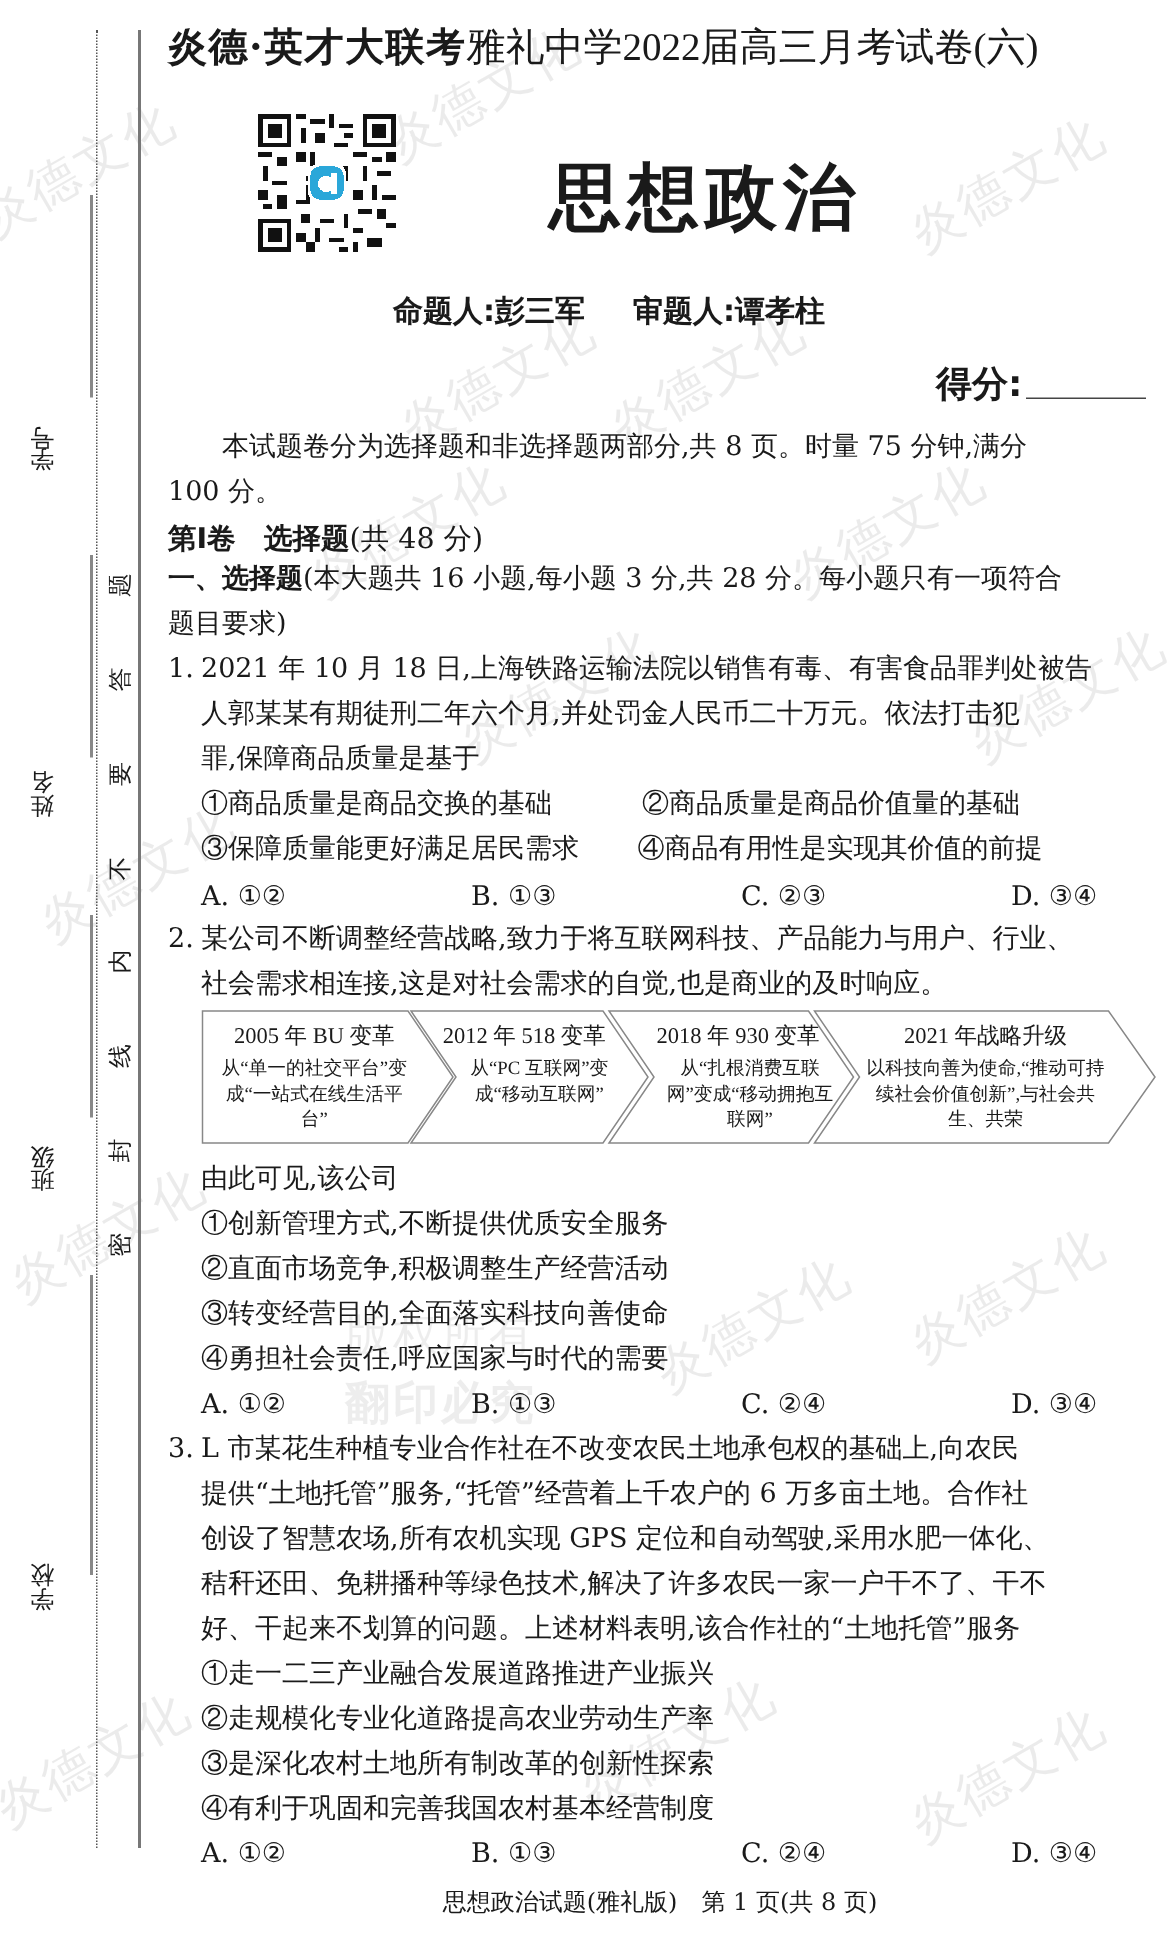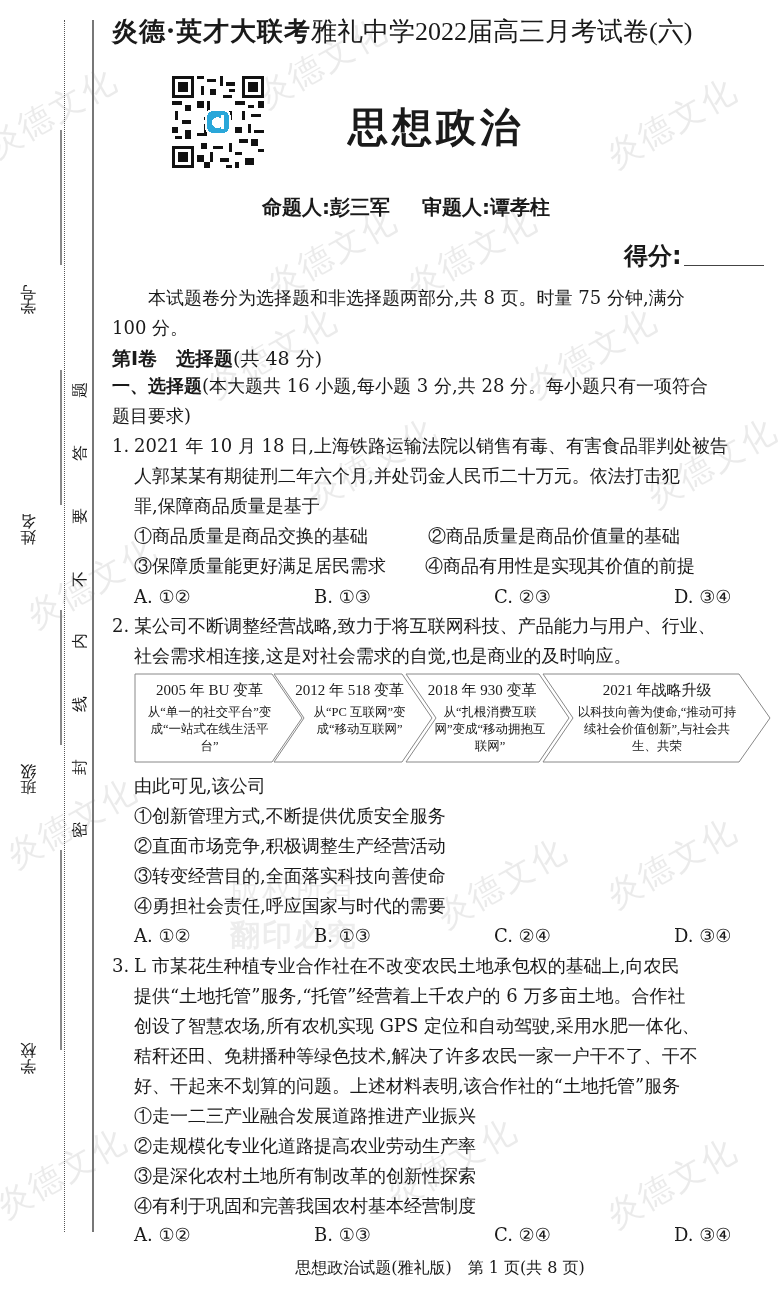--- a/index.html
+++ b/index.html
@@ -23,21 +23,21 @@
 
   .content { position: absolute; left: 112px; top: 0; width: 656px; z-index: 3; }
 
   .hdr { position: absolute; left: 0; top: 14px; width: 656px; font-size: 26px; white-space: nowrap; }
   .hdr .brand { font-weight: bold; font-family: "DejaVu Serif", serif; letter-spacing: 1px; }
   .hdr .rest { font-family: "Liberation Serif", serif; }
 
   .qr { position: absolute; left: 60px; top: 76px; width: 92px; height: 92px; background: #fff; }
   .qr svg { width: 92px; height: 92px; display: block; }
 
-  .subject { position: absolute; left: 236px; top: 100px; font-family: "DejaVu Sans", sans-serif; font-size: 40px; font-weight: bold; letter-spacing: 4px; }
+  .subject { position: absolute; left: 254px; top: 100px; font-family: "DejaVu Sans", sans-serif; font-size: 48px; font-weight: bold; letter-spacing: 4px; }
   .authors { position: absolute; left: 150px; top: 194px; font-family: "DejaVu Sans", sans-serif; font-size: 20px; font-weight: bold; white-space: nowrap; }
   .authors .gap { display: inline-block; width: 32px; }
   .score { position: absolute; left: 512px; top: 240px; font-family: "DejaVu Sans", sans-serif; font-size: 24px; font-weight: bold; white-space: nowrap; }
   .score .blank { display: inline-block; width: 80px; border-bottom: 1.5px solid #444; vertical-align: -2px; margin-left: 2px; }
 
   .p { position: absolute; left: 0; width: 656px; font-size: 18px; line-height: 32px; white-space: nowrap; }
   .indent { padding-left: 36px; }
   .sec-title { position: absolute; left: 0; width: 656px; top: 346px; font-size: 19px; }
   .sec-title b { font-family: "DejaVu Sans", sans-serif; font-weight: bold; }
   .part-title b { font-family: "DejaVu Sans", sans-serif; font-weight: bold; }
@@ -233,21 +233,21 @@
         </g>
       </svg>
       <div class="stage" style="left:8px;width:135px">
         <div class="t">2005 年 BU 变革</div>
         <div class="d">从“单一的社交平台”变成“一站式在线生活平台”</div>
       </div>
       <div class="stage" style="left:168px;width:115px">
         <div class="t" style="margin-left:-20px">2012 年 518 变革</div>
         <div class="d">从“PC 互联网”变成“移动互联网”</div>
       </div>
-      <div class="stage" style="left:296px;width:120px">
+      <div class="stage" style="left:306px;width:120px">
         <div class="t" style="margin-left:-16px">2018 年 930 变革</div>
         <div class="d">从“扎根消费互联网”变成“移动拥抱互联网”</div>
       </div>
       <div class="stage" style="left:442px;width:162px">
         <div class="t">2021 年战略升级</div>
         <div class="d">以科技向善为使命,“推动可持续社会价值创新”,与社会共生、共荣</div>
       </div>
     </div>
 
     <div class="q-line" style="left:22px;top:770px">由此可见,该公司</div>

